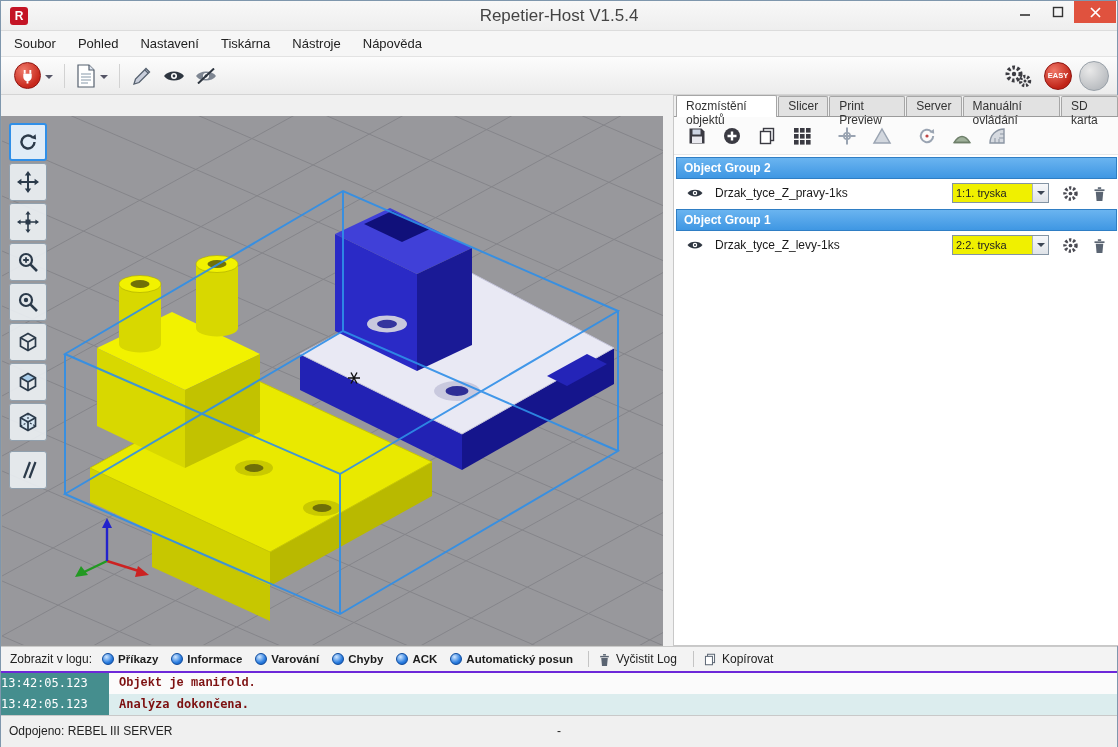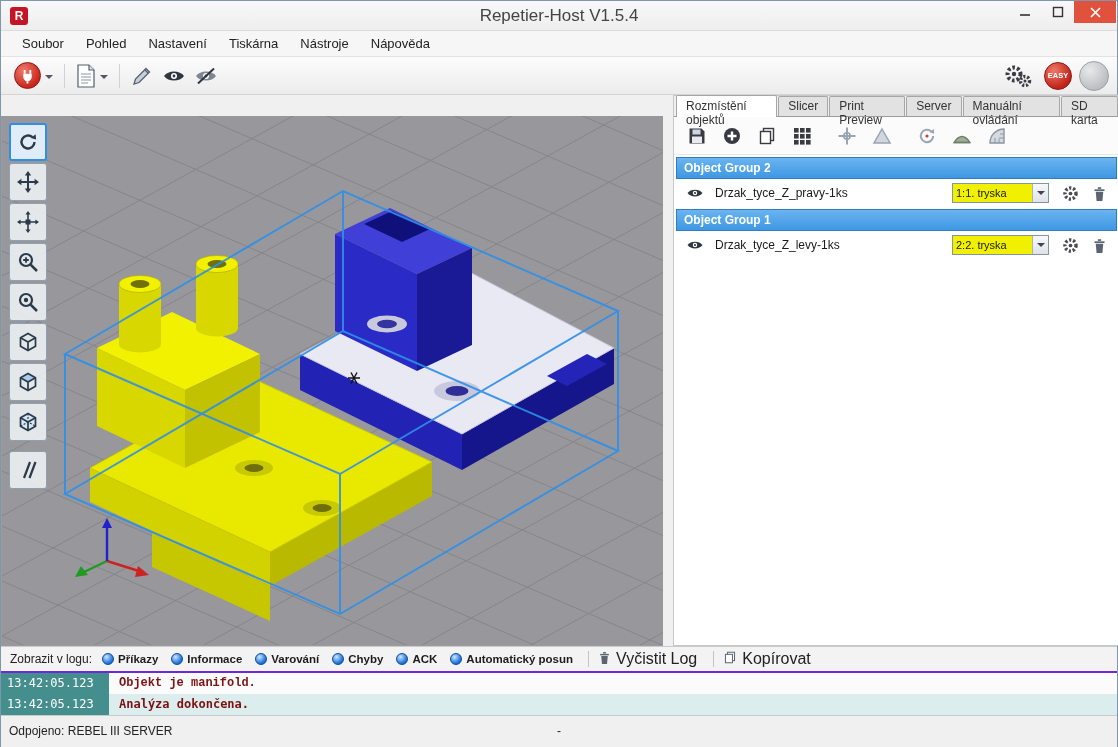--- a/index.html
+++ b/index.html
@@ -14,21 +14,21 @@
     color:#fff; font-size:12px; font-weight:bold; text-align:center; line-height:18px; border-radius:3px; }
   .win-title { position:absolute; left:0; width:100%; text-align:center; line-height:29px;
     font-size:17px; color:#444; }
   .win-controls { position:absolute; right:1px; top:0; display:flex; }
   .win-btn { width:33px; height:22px; display:flex; align-items:center; justify-content:center;
     background:transparent; border:none; }
   .win-btn.close { width:42px; background:var(--close_red); }
 
   
   .menubar { position:absolute; top:30px; left:0; width:100%; height:26px; background:#f6f6f6;
-    border-bottom:1px solid #e3e3e3; display:flex; align-items:center; padding-left:10px; }
+    border-bottom:1px solid #e3e3e3; display:flex; align-items:center; padding-left:2px; }
   .menu-item { font-size:13px; padding:4px 11px; color:#222; }
 
   
   .toolbar { position:absolute; top:56px; left:0; width:100%; height:38px;
     background:linear-gradient(#fcfcfc,#ececec); border-bottom:1px solid #d4d4d4;
     display:flex; align-items:center; padding:0 8px; }
   .tbtn { height:32px; display:flex; align-items:center; padding:0 5px; border-radius:3px; }
   .conn-circle { width:27px; height:27px; border-radius:50%;
     background:radial-gradient(circle at 35% 30%, #ef7a6a, #c8281c 70%); border:1px solid #8f1410;
     display:flex; align-items:center; justify-content:center; }
@@ -81,26 +81,26 @@
   .row-icon { margin-left:13px; display:flex; align-items:center; }
 
   
   .filterbar { position:absolute; top:645px; left:0; width:100%; height:27px; background:#f3f3f3;
     border-top:1px solid #cacaca; border-bottom:2px solid #6d28d9; display:flex; align-items:center; padding-left:9px; }
   .filter-label { font-size:12px; margin-right:10px; }
   .ftoggle { display:flex; align-items:center; gap:4px; margin-right:13px; font-size:11.5px; font-weight:bold; color:#1c1c1c;justify-content:flex-end; }
   .sphere { width:12px; height:12px; border-radius:50%; border:1px solid #0c4a9e;
     background:radial-gradient(circle at 35% 30%, #cfe6ff, #2a7de0 60%, #0f4ea8); }
   .f-sep { width:1px; height:16px; background:#c4c4c4; margin:0 9px 0 2px; }
-  .fbtn { display:flex; gap:5px; font-size:16px; font-weight:normal; margin-right:14px; }
+  .fbtn { display:flex; align-items:center; gap:5px; font-size:12px; font-weight:normal; margin-right:14px; }
 
   
   .log { position:absolute; top:672px; left:0; width:100%; height:42px; background:#fff; }
   .log-row { height:21px; display:flex; font-family:"DejaVu Sans Mono", monospace; font-size:12px; }
-  .log-time { width:108px; background:var(--log_time_bg); color:#fff; line-height:21px; padding-left:6px; }
+  .log-time { width:108px; background:var(--log_time_bg); color:#fff; line-height:21px; }
   .log-msg { flex:1; color:var(--log_msg); font-weight:bold; line-height:21px; padding-left:10px; }
   .log-row:nth-child(1) { background:#fbfbfb; }
   .log-row:nth-child(2) .log-msg { background:#dcedee; }
   .log-row:nth-child(1) .log-msg { background:#fbfbfb;font-family:Liberation Mono, monospace; }
 
   
   .statusbar { position:absolute; top:714px; left:0; width:100%; height:32px; background:#f0f0f0;
     border-top:1px solid #c9c9c9; font-size:12px; }
   .status-left { position:absolute; left:8px; top:8px; }
   .status-center { position:absolute; left:50%; top:8px; transform:translateX(-50%); }

